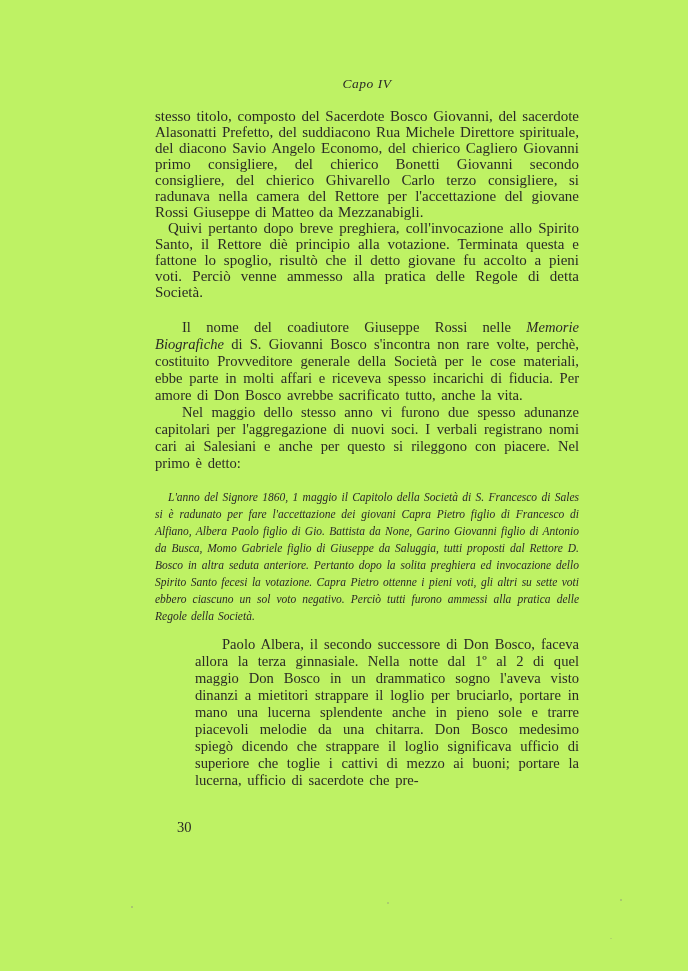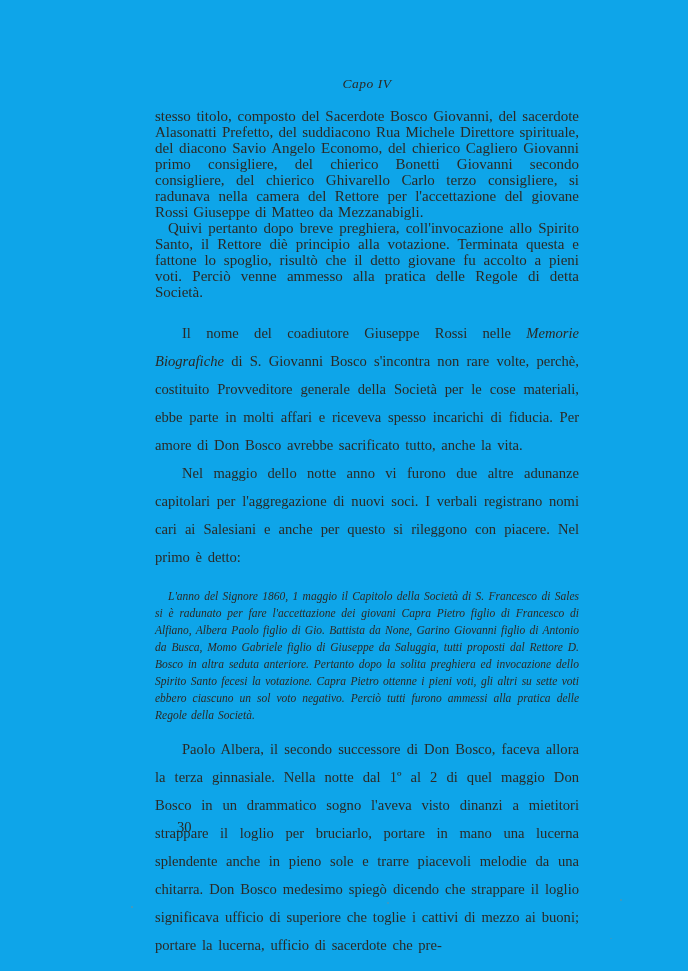--- a/index.html
+++ b/index.html
@@ -13,21 +13,21 @@
     position: relative;
     overflow: hidden;
     font-family: "Liberation Serif", "DejaVu Serif", serif;
     color: #2b2a26;
   }
   .page {
     position: absolute;
     left: 0; top: 0;
     width: 688px;
     height: 971px;
-    background: #0ea5e9;
+    background: #bef264;
   }
   .text-column {
     position: absolute;
     left: 155px;
     top: 76px;
     width: 424px;
   }
   .chapter-header {
     text-align: center;
     font-style: italic;
@@ -41,33 +41,33 @@
     text-align: justify;
     word-spacing: 1.2px;
   }
   .small-text {
     font-size: 15px;
     line-height: 16px;
   }
   .indent-small { text-indent: 13px; }
   .main-text {
     font-size: 14.6px;
-    line-height: 28px;
+    line-height: 17px;
     text-indent: 27px;
     word-spacing: 2px;
   }
   .gap-before-main { margin-top: 19px; }
   .quote-block {
     font-size: 11.5px;
     line-height: 17px;
     text-indent: 13px;
     margin-top: 17px;
     font-style: italic;
   }
-  .gap-after-quote { margin-top: 11px; }
+  .gap-after-quote { margin-top: 11px; margin-left: 40px; }
   .page-number {
     position: absolute;
     left: 177px;
     top: 818px;
     font-size: 14.5px;
     line-height: 18px;
   }
   .ital { font-style: italic; }
   .scan-speck {
     position: absolute;
@@ -87,21 +87,21 @@
   <div class="text-column">
 
     <div class="chapter-header">Capo IV</div>
 
     <p class="small-text">stesso titolo, composto del Sacerdote Bosco Giovanni, del sacerdote Alasonatti Prefetto, del suddiacono Rua Michele Direttore spirituale, del diacono Savio Angelo Economo, del chierico Cagliero Giovanni primo consigliere, del chierico Bonetti Giovanni secondo consigliere, del chierico Ghivarello Carlo terzo consigliere, si radunava nella camera del Rettore per l'accettazione del giovane Rossi Giuseppe di Matteo da Mezzanabigli.</p>
 
     <p class="small-text indent-small">Quivi pertanto dopo breve preghiera, coll'invocazione allo Spirito Santo, il Rettore diè principio alla votazione. Terminata questa e fattone lo spoglio, risultò che il detto giovane fu accolto a pieni voti. Perciò venne ammesso alla pratica delle Regole di detta Società.</p>
 
     <p class="main-text gap-before-main"><span>Il nome del coadiutore Giuseppe Rossi nelle </span><span class="ital">Memorie Biografiche</span><span> di S. Giovanni Bosco s'incontra non rare volte, perchè, costituito Provveditore generale della Società per le cose materiali, ebbe parte in molti affari e riceveva spesso incarichi di fiducia. Per amore di Don Bosco avrebbe sacrificato tutto, anche la vita.</span></p>
 
-    <p class="main-text">Nel maggio dello notte anno vi furono due altre adunanze capitolari per l'aggregazione di nuovi soci. I verbali registrano nomi cari ai Salesiani e anche per questo si rileggono con piacere. Nel primo è detto:</p>
+    <p class="main-text">Nel maggio dello stesso anno vi furono due spesso adunanze capitolari per l'aggregazione di nuovi soci. I verbali registrano nomi cari ai Salesiani e anche per questo si rileggono con piacere. Nel primo è detto:</p>
 
     <p class="small-text quote-block">L'anno del Signore 1860, 1 maggio il Capitolo della Società di S. Francesco di Sales si è radunato per fare l'accettazione dei giovani Capra Pietro figlio di Francesco di Alfiano, Albera Paolo figlio di Gio. Battista da None, Garino Giovanni figlio di Antonio da Busca, Momo Gabriele figlio di Giuseppe da Saluggia, tutti proposti dal Rettore D. Bosco in altra seduta anteriore. Pertanto dopo la solita preghiera ed invocazione dello Spirito Santo fecesi la votazione. Capra Pietro ottenne i pieni voti, gli altri su sette voti ebbero ciascuno un sol voto negativo. Perciò tutti furono ammessi alla pratica delle Regole della Società.</p>
 
     <p class="main-text gap-after-quote">Paolo Albera, il secondo successore di Don Bosco, faceva allora la terza ginnasiale. Nella notte dal 1º al 2 di quel maggio Don Bosco in un drammatico sogno l'aveva visto dinanzi a mietitori strappare il loglio per bruciarlo, portare in mano una lucerna splendente anche in pieno sole e trarre piacevoli melodie da una chitarra. Don Bosco medesimo spiegò dicendo che strappare il loglio significava ufficio di superiore che toglie i cattivi di mezzo ai buoni; portare la lucerna, ufficio di sacerdote che pre-</p>
 
   </div>
 
   <div class="page-number">30</div>
 
   <div class="scan-speck speck-1"></div>

